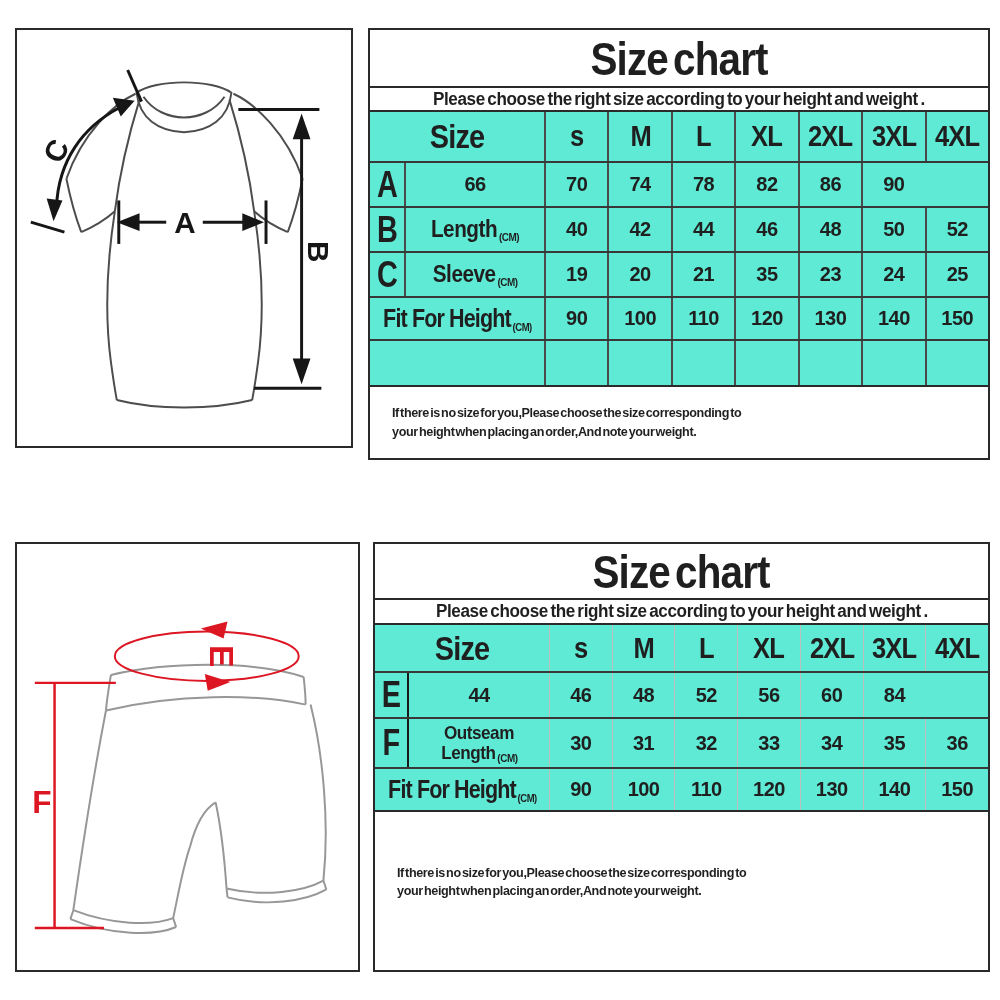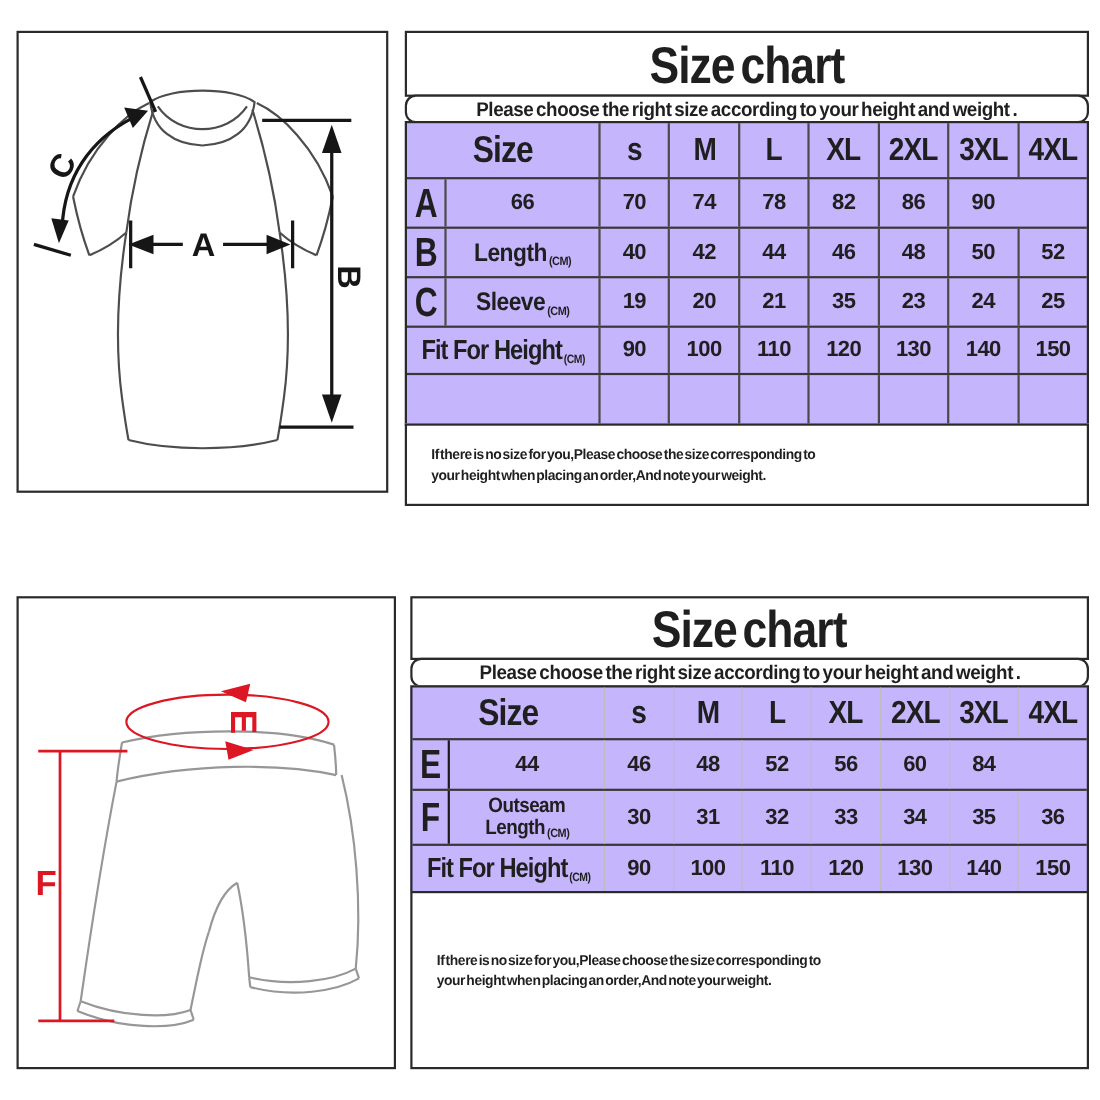--- a/index.html
+++ b/index.html
@@ -10,25 +10,25 @@
   .abs{position:absolute;}
   
   #shirt-diagram{left:15px;top:28px;width:338px;height:420px;}
   #shorts-diagram{left:15px;top:542px;width:345px;height:430px;}
   
   #col-shirt{left:368px;top:28px;width:622px;}
   #col-shorts{left:373px;top:542px;width:617px;}
   .title-box{height:60px;display:flex;align-items:center;justify-content:center;}
   .title-box .tt{font-size:47px;font-weight:700;letter-spacing:-1px;word-spacing:-6px;
                  display:inline-block;transform:scaleX(.86);white-space:nowrap;}
-  .sub-box{height:26px;margin-top:-2px;display:flex;align-items:center;justify-content:center;border-radius:10px;}
+  .sub-box{height:26px;margin-top:-2px;display:flex;align-items:center;justify-content:center;}
   .sub-box .st{font-size:18px;font-weight:700;letter-spacing:-.4px;word-spacing:-2px;
                display:inline-block;transform:scaleX(.95);white-space:nowrap;}
   
-  .size-table{margin-top:-2px;border:2px solid #2a2a2a;background:#c4b5fd;box-sizing:border-box;}
+  .size-table{margin-top:-2px;border:2px solid #2a2a2a;background:#5eead4;box-sizing:border-box;}
   .row{display:grid;grid-template-columns:34px 140px repeat(7,1fr);box-sizing:border-box;}
   .row + .row{border-top:2px solid #383838;}
   .row > div{display:flex;align-items:center;justify-content:center;box-sizing:border-box;
              overflow:hidden;}
   .row > div + div{border-left:2px solid #4a4a4a;}
   .span2{grid-column:1 / 3;}
   .t2 .row > div + div{border-left:1.5px solid #bdbdbd;}
   .t2 .letter-cell{border-right:2px solid #1a1a1a;}
   .t2 .letter-cell + div{border-left:none !important;}
   .t1 .hrow{height:49px;} .t1 .r-data{height:45px;} .t1 .r-ffh{height:43px;} .t1 .r-empty{height:46px;}

